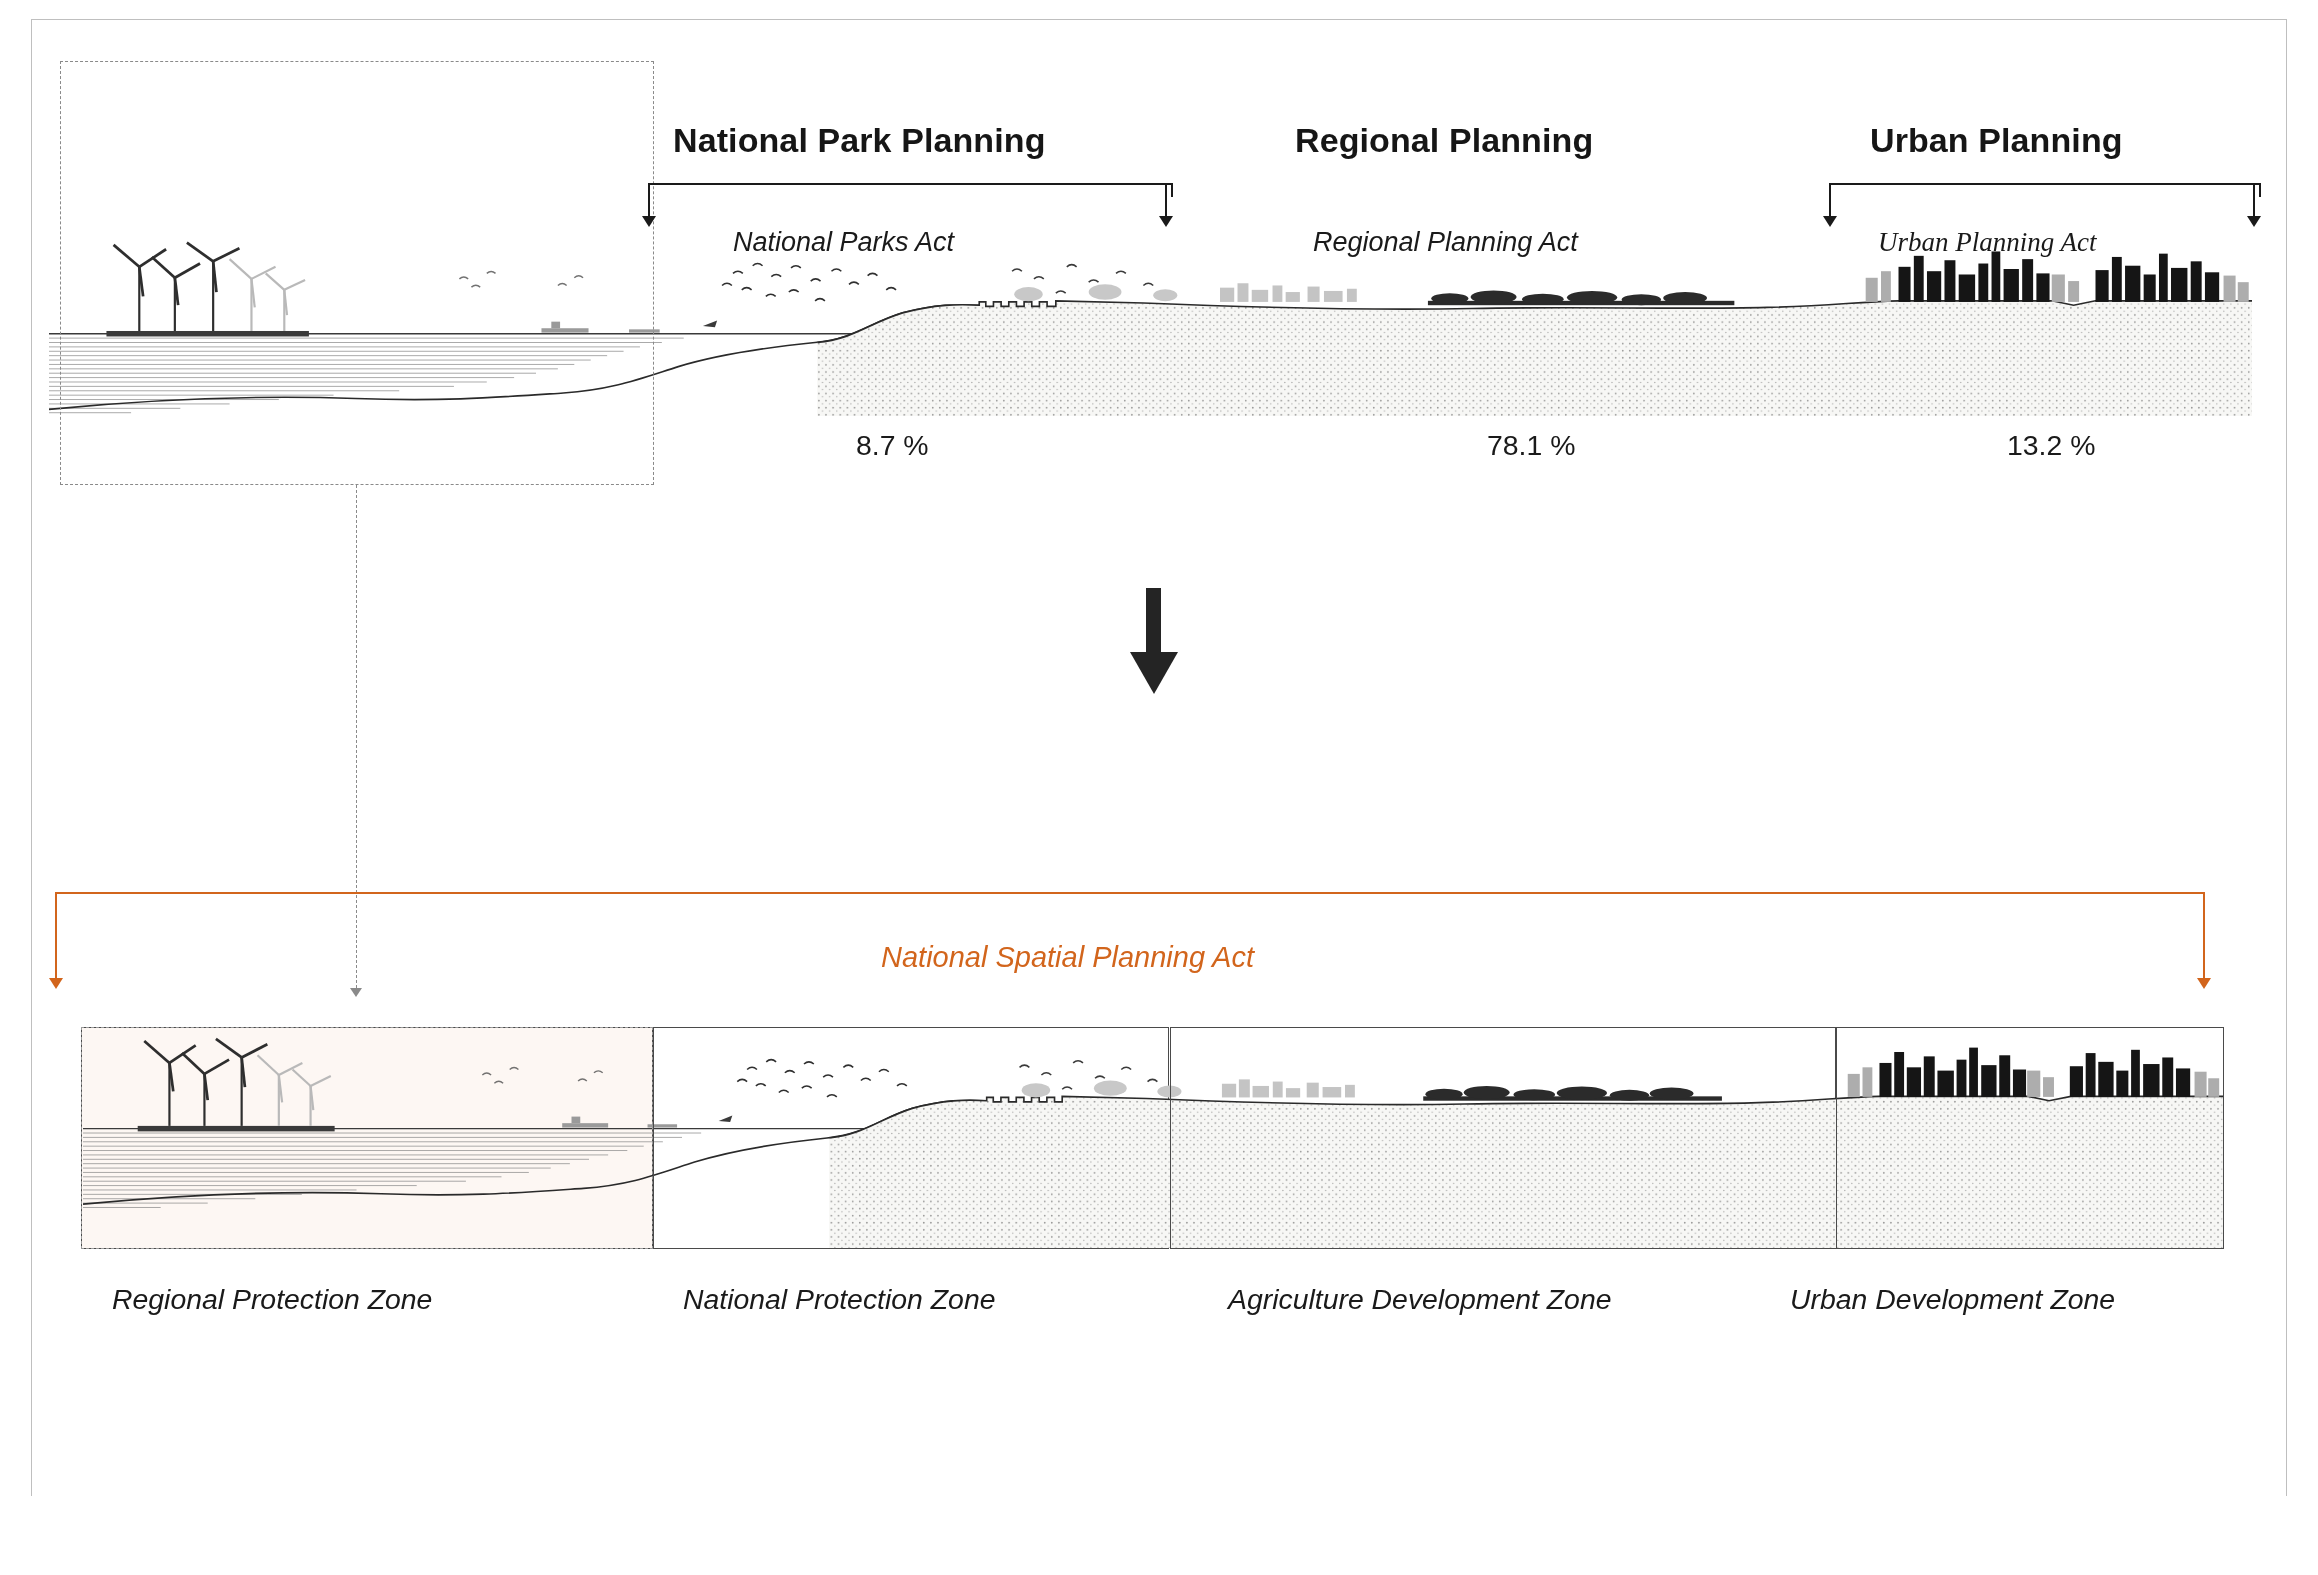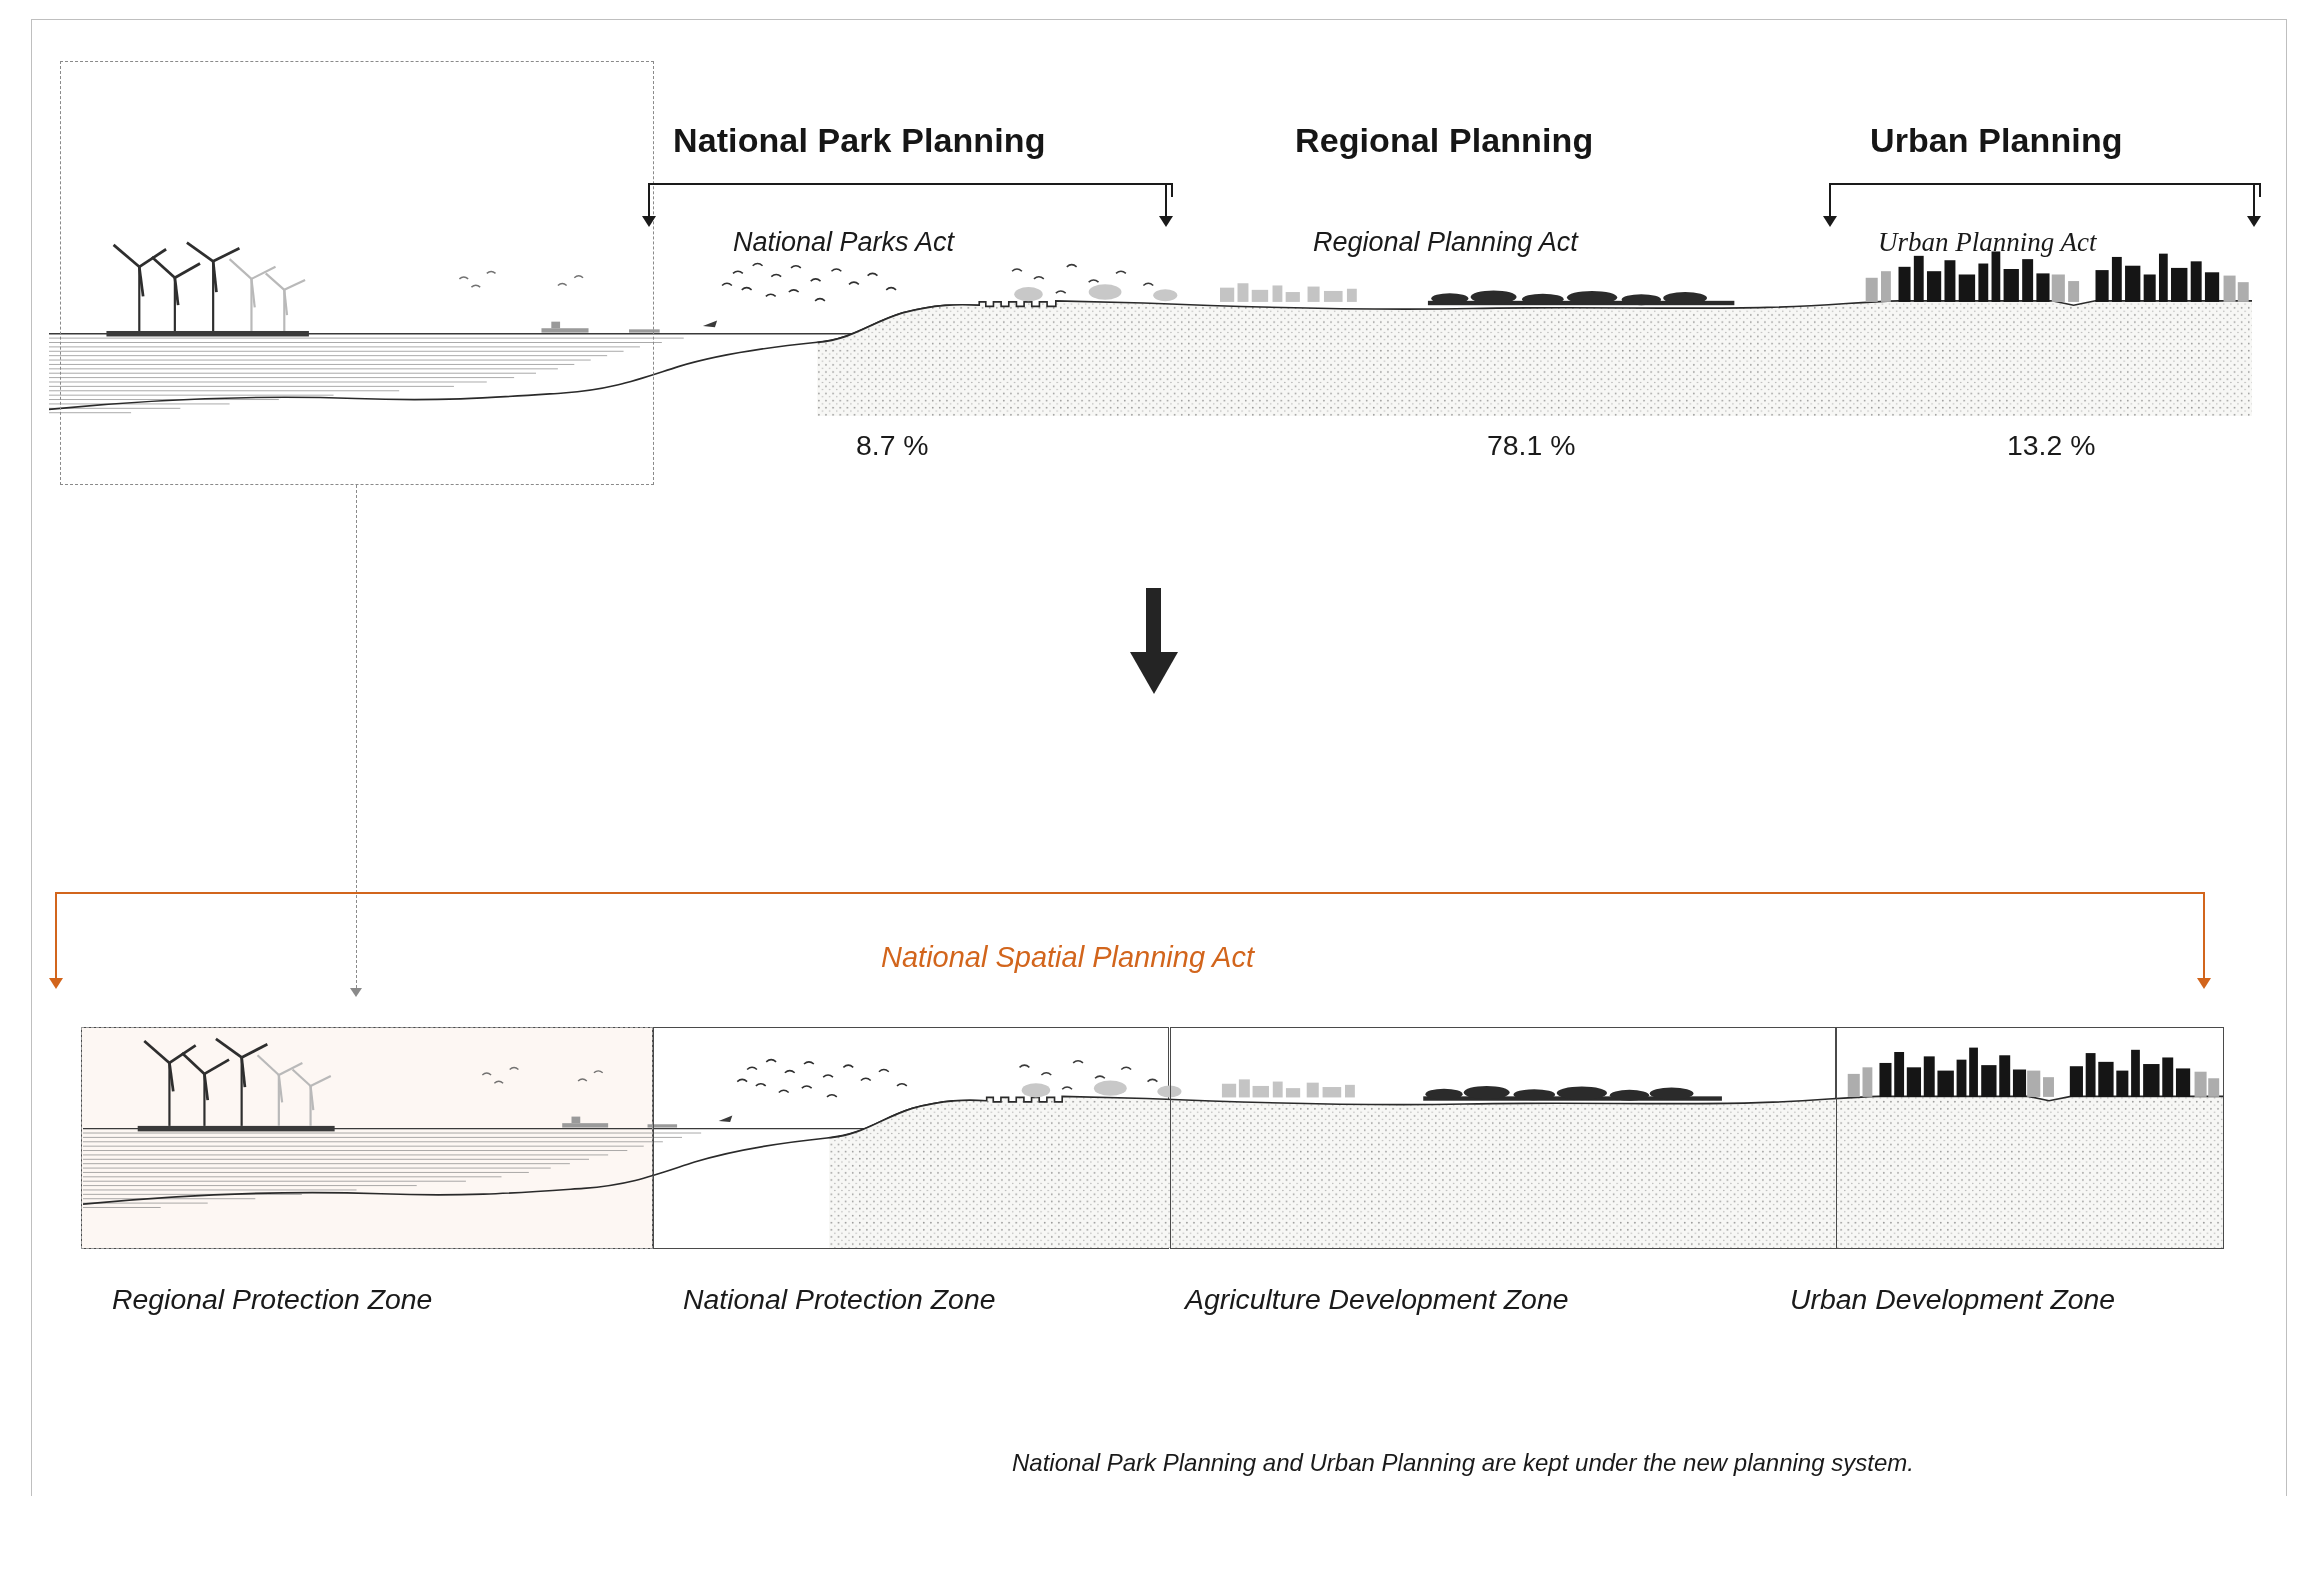--- a/index.html
+++ b/index.html
@@ -615,18 +615,17 @@
   </svg>
 
   <div class="zone-div" style="left:653px; top:1027px; height:222px;"></div>
   <div class="zone-div" style="left:1170px; top:1027px; height:222px;"></div>
   <div class="zone-div" style="left:1836px; top:1027px; height:222px;"></div>
 
   <div class="dashed-box" style="left:81px; top:1027px; width:572px; height:222px; border-color:#9a9a9a;"></div>
 
   <div class="zonelbl" style="left:112px; top:1283px;">Regional Protection Zone</div>
   <div class="zonelbl" style="left:683px; top:1283px;text-align:right;">National Protection Zone</div>
-  <div class="zonelbl" style="left:1185px; top:1283px;text-align:right;">Agriculture Development Zone</div>
+  <div class="zonelbl" style="left:1228px; top:1283px;text-align:right;">Agriculture Development Zone</div>
   <div class="zonelbl" style="left:1790px; top:1283px;">Urban Development Zone</div>
 
-  <div class="note" style="left:1012px; top:1449px;">National Park Planning and Urban Planning are kept under the new planning system.</div>
 </div>
 
 
 </body></html>

